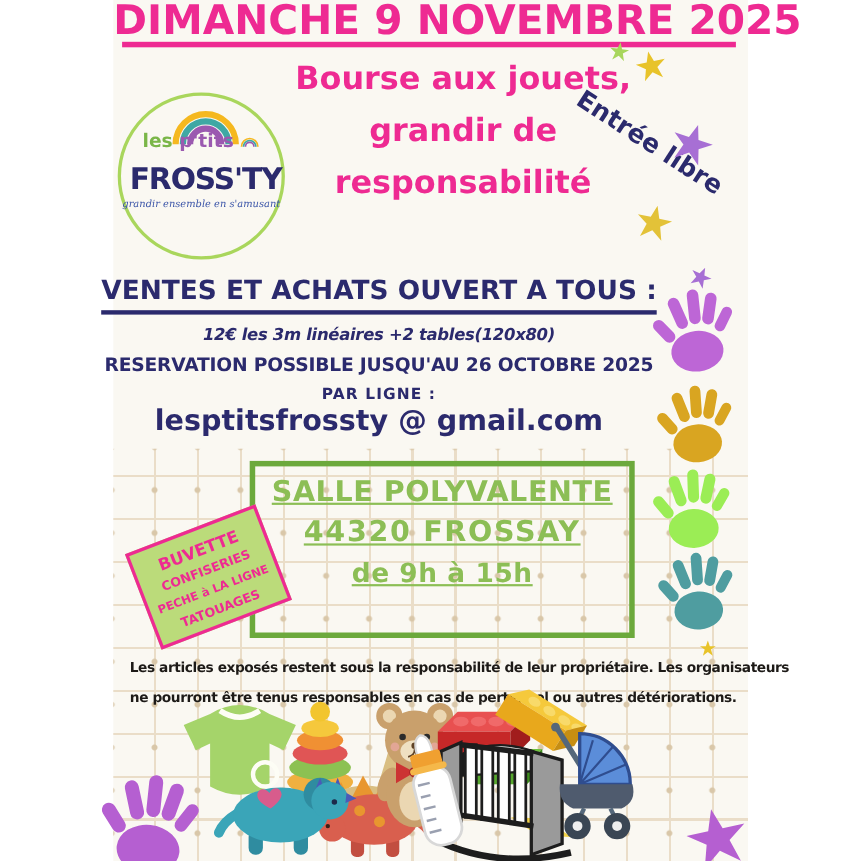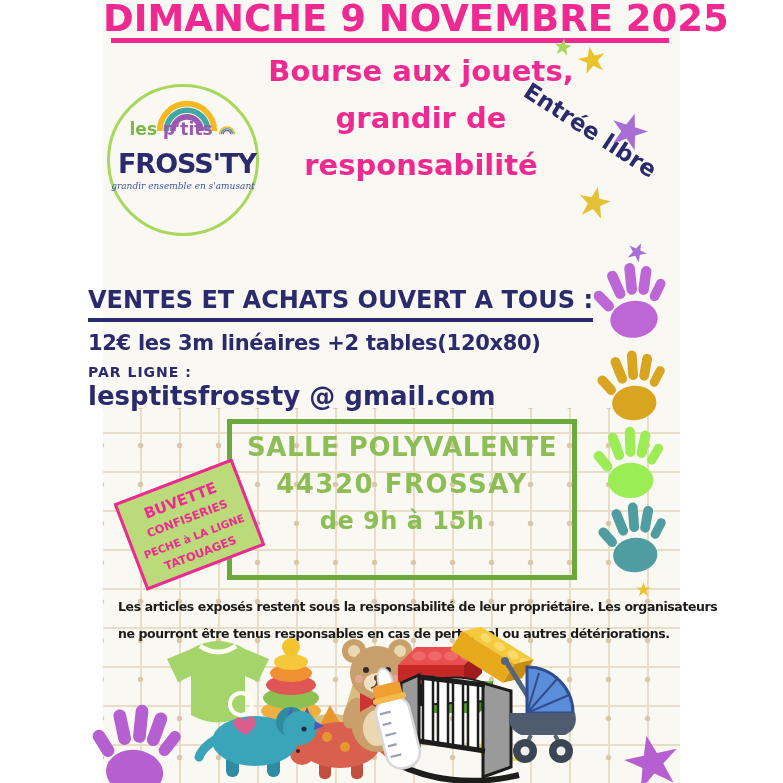--- a/index.html
+++ b/index.html
@@ -38,31 +38,31 @@
     color:#2B2A6D;letter-spacing:-1px;}
   .logo-tagline{left:0;top:94px;width:100%;text-align:center;font-size:9px;font-style:italic;
     color:#3B55A8;font-family:"DejaVu Serif","Liberation Serif",serif;white-space:nowrap;}
   
   .bourse-title{left:230px;top:48px;width:382px;text-align:center;color:#EE2A92;
     font-weight:bold;font-size:29px;line-height:47px;white-space:nowrap;}
   
   .entree{left:512px;top:124px;width:178px;transform:rotate(33deg);color:#2B2A6D;
     font-weight:bold;font-size:23px;white-space:nowrap;}
   
-  .sales{left:88px;top:250px;width:577px;text-align:left;color:#2B2A6D;font-weight:bold;margin-top:36px;}
+  .sales{left:56px;top:250px;width:577px;text-align:center;color:#2B2A6D;font-weight:bold;}
   .sales-heading{font-size:24px;white-space:nowrap;}
   .sales-heading span{display:inline-block;border-bottom:4px solid #2B2A6D;padding-bottom:4px;}
-  .sales-price{font-size:21px;margin-top:9px;white-space:nowrap;letter-spacing:-0.3px;}
+  .sales-price{font-size:15px;margin-top:9px;white-space:nowrap;letter-spacing:-0.3px;font-style:italic;}
   .sales-reservation{font-size:17px;margin-top:9px;white-space:nowrap;letter-spacing:-0.2px;}
   .sales-mail-label{font-size:14px;margin-top:9px;letter-spacing:1px;}
   .sales-email{font-size:26px;margin-top:1px;white-space:nowrap;}
   
   .venue-box{left:227px;top:419px;width:350px;height:161px;border:5px solid #6CA93C;
     box-sizing:border-box;text-align:center;color:#8CBE55;font-weight:bold;padding-top:5px;}
-  .venue-line{line-height:37px;white-space:nowrap;letter-spacing:0.5px;}
+  .venue-line{line-height:37px;white-space:nowrap;letter-spacing:0.5px;text-decoration:underline;}
   .venue-line.l1{font-size:26px;}
   .venue-line.l2{font-size:24px;}
   .venue-line.l3{font-size:26px;letter-spacing:1.5px;}
   .venue-line.l4{font-size:24px;}
   
   .activities-tag{left:126px;top:478px;width:127px;height:93px;background:#BBDB7A;
     border:3px solid #EE2A92;transform:rotate(-21deg);color:#EE2A92;font-weight:bold;
     text-align:center;box-sizing:border-box;padding-top:8px;}
   .tag-line{white-space:nowrap;}
   .tag-line.t1{font-size:15px;line-height:20px;}
@@ -141,20 +141,21 @@
 <svg class="deco" style="left:610px;top:112px;width:38px;height:38px;transform:rotate(18deg)" viewBox="0 0 100 100">
     <use href="#star5" fill="#A76FD4"></use>
   </svg>
 <svg class="deco" style="left:578px;top:186px;width:33px;height:33px;transform:rotate(12deg)" viewBox="0 0 100 100">
     <use href="#star5" fill="#E3C238"></use>
   </svg>
 
 <div class="abs sales">
   <div class="sales-heading"><span>VENTES ET ACHATS OUVERT A TOUS :</span></div>
   <div class="sales-price">12€ les 3m linéaires +2 tables(120x80)</div>
+  <div class="sales-reservation">RESERVATION POSSIBLE JUSQU'AU 26 OCTOBRE 2025</div>
   <div class="sales-mail-label">PAR LIGNE :</div>
   <div class="sales-email">lesptitsfrossty @ gmail.com</div>
 </div>
 
 <div class="abs venue-box">
   <div class="venue-line l1">SALLE POLYVALENTE</div>
   <div class="venue-line l3">44320 FROSSAY</div>
   <div class="venue-line l4">de 9h à 15h</div>
 </div>
 

